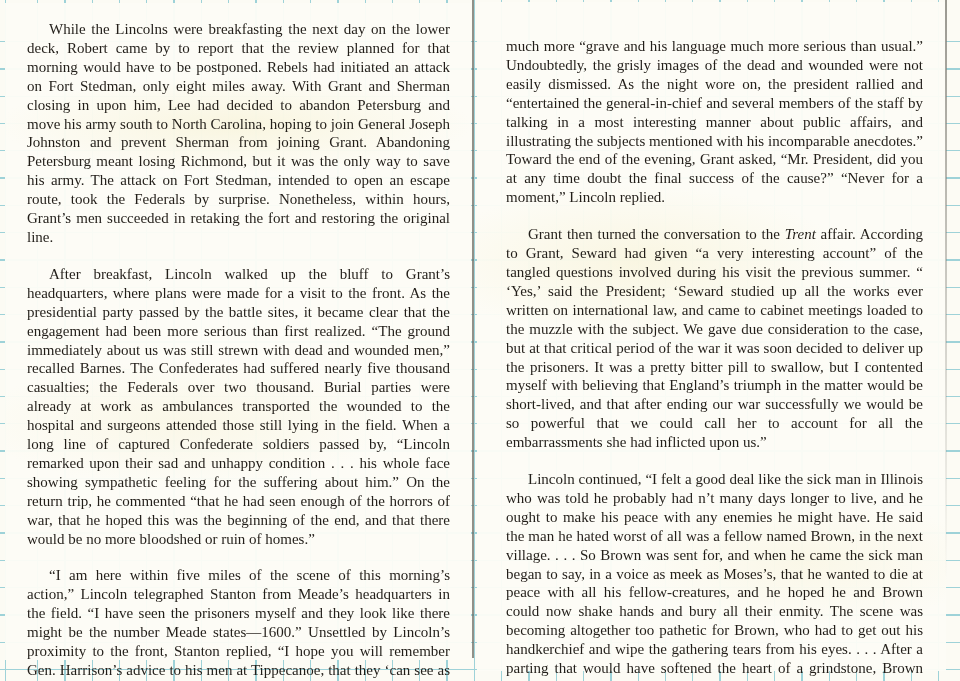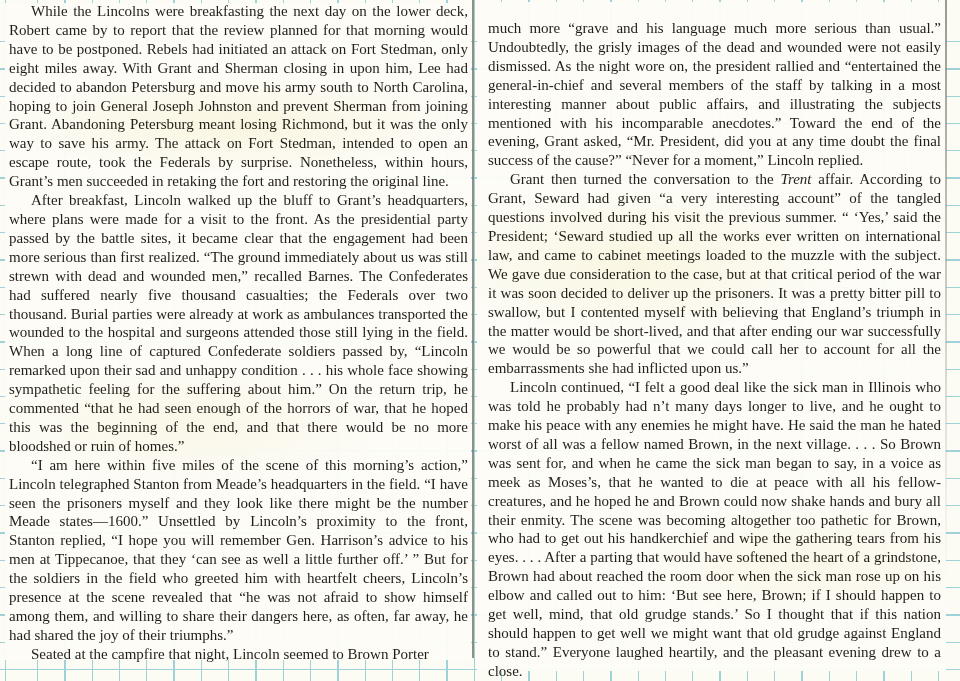--- a/index.html
+++ b/index.html
@@ -47,21 +47,21 @@
   
   .col {
     position: absolute; overflow: hidden;
     color: #221e19;
     font-size: 15px; line-height: 18.9px;
     text-align: justify;
     -webkit-hyphens: auto; hyphens: auto;
   }
   .col-left  { left: 9px;   top: 2px; width: 459px; height: 679px; }
   .col-right { left: 488px; top: 19px; width: 453px; height: 678px; }
-  .col p { margin: 0; padding: 0; text-indent: 22px; }
+  .col p { margin: 18px; padding: 0; text-indent: 22px; }
   .col p.no-indent { text-indent: 0; }
   .col i { }
 </style>
 </head>
 <body>
 
 <div class="scan">
   <div class="grid"></div>
   <div class="paper paper-left"></div>
   <div class="paper paper-right"></div>

